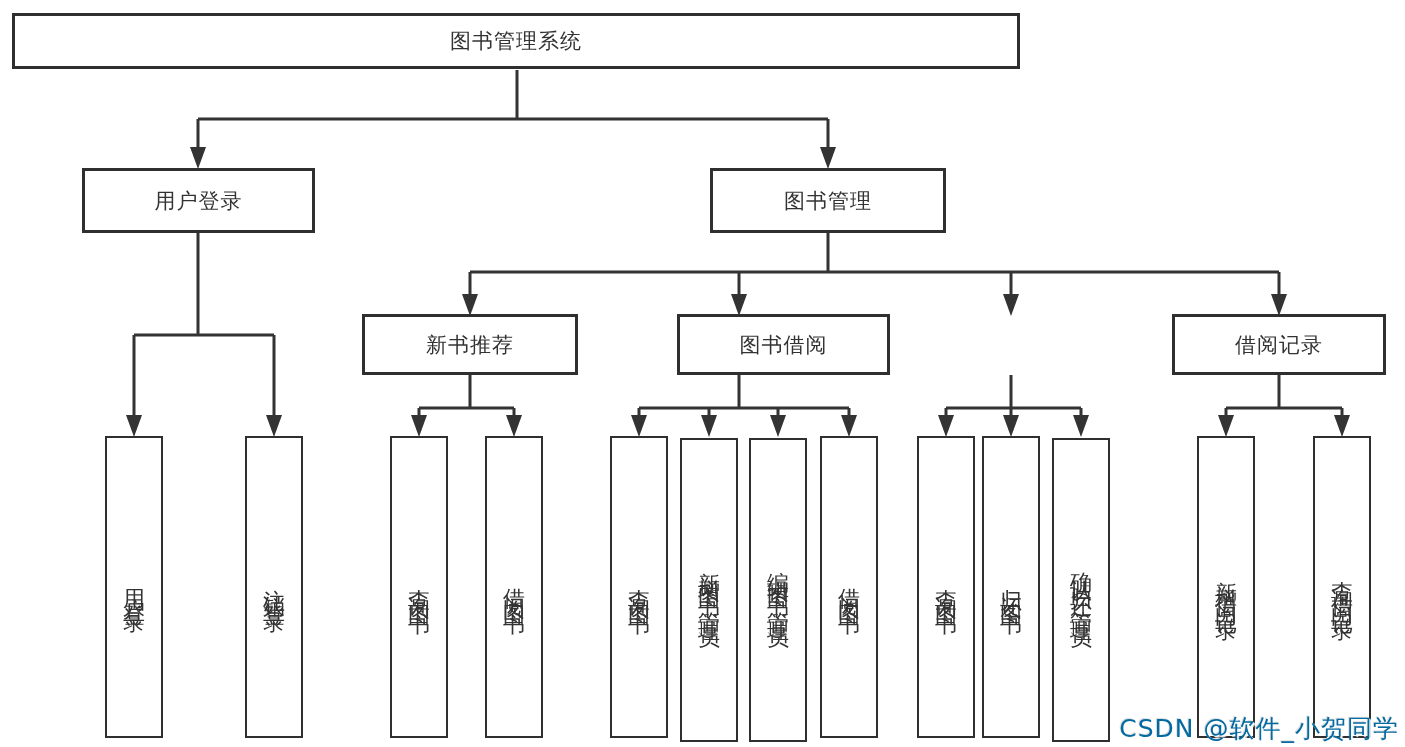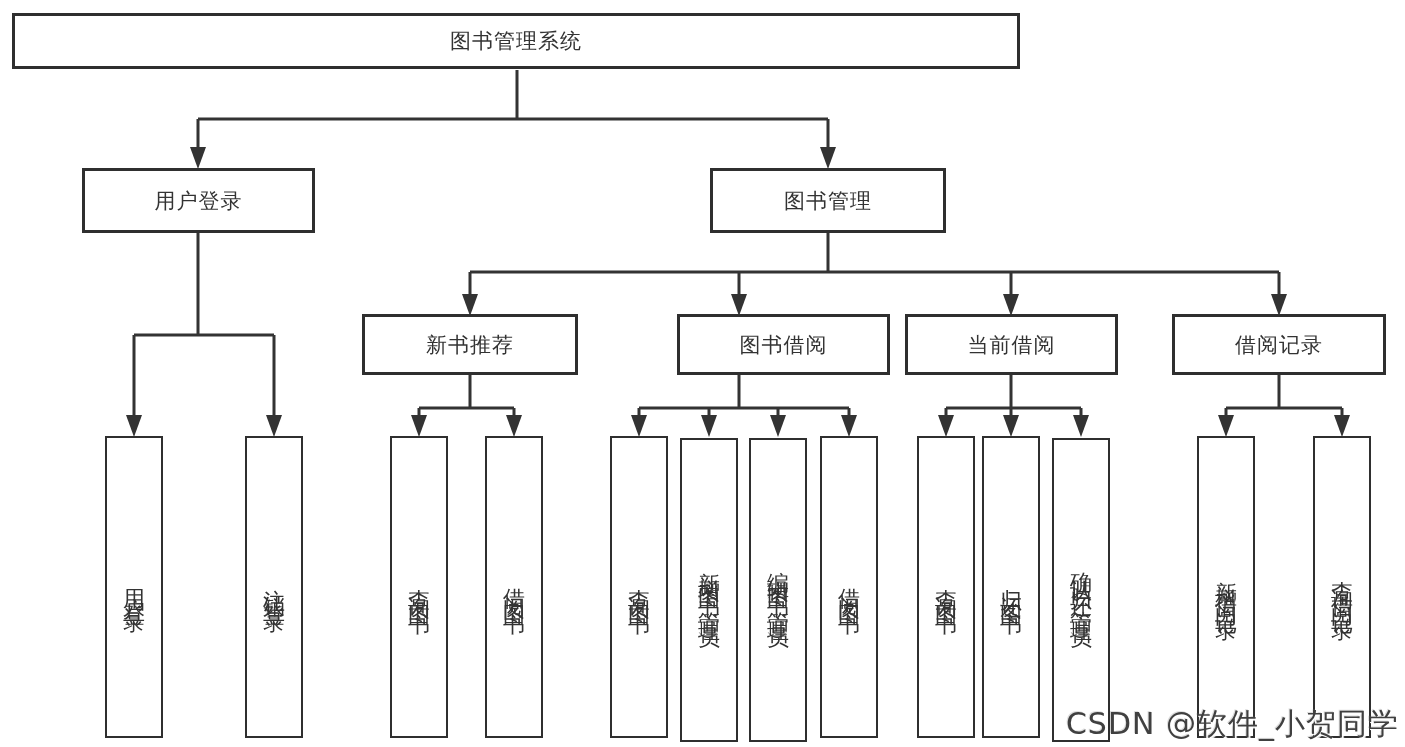--- a/index.html
+++ b/index.html
@@ -50,22 +50,22 @@
     text-orientation: mixed;
     font-size: 22px;
     letter-spacing: 8px;
     white-space: normal;
     line-height: 1;
   }
   .watermark {
     position: absolute;
     right: 6px;
     bottom: 2px;
-    font-size: 30px;
-    color: #404040;
+    font-size: 25px;
+    color: #0369a1;
     letter-spacing: 1px;
     text-shadow: 1px 1px 0 #ffffff, 2px 2px 1px rgba(255,255,255,0.9), -1px -1px 0 rgba(120,120,120,0.25);
     white-space: nowrap;
   }
 </style>
 </head>
 <body>
 
 <div class="canvas">
 
@@ -119,21 +119,20 @@
     </g>
   </svg>
 
   <div class="node" style="left:12px; top:13px; width:1008px; height:56px;">图书管理系统</div>
 
   <div class="node" style="left:82px; top:168px; width:233px; height:65px;">用户登录</div>
   <div class="node" style="left:710px; top:168px; width:236px; height:65px;">图书管理</div>
 
   <div class="node" style="left:362px; top:314px; width:216px; height:61px;">新书推荐</div>
   <div class="node" style="left:633px; top:314px; width:213px; height:61px;margin-left:44px;">图书借阅</div>
-  <div class="node" style="left:905px; top:314px; width:213px; height:61px;">当前借阅</div>
   <div class="node" style="left:1172px; top:314px; width:214px; height:61px;">借阅记录</div>
 
   <div class="node leaf" style="left:105px; top:436px; width:58px; height:302px;">用户登录</div>
   <div class="node leaf" style="left:245px; top:436px; width:58px; height:302px;">注销登录</div>
 
   <div class="node leaf" style="left:390px; top:436px; width:58px; height:302px;">查询图书</div>
   <div class="node leaf" style="left:485px; top:436px; width:58px; height:302px;">借阅图书</div>
 
   <div class="node leaf" style="left:610px; top:436px; width:58px; height:302px;">查询图书</div>
   <div class="node leaf" style="left:680px; top:438px; width:58px; height:304px;">新增图书（管理员）</div>

